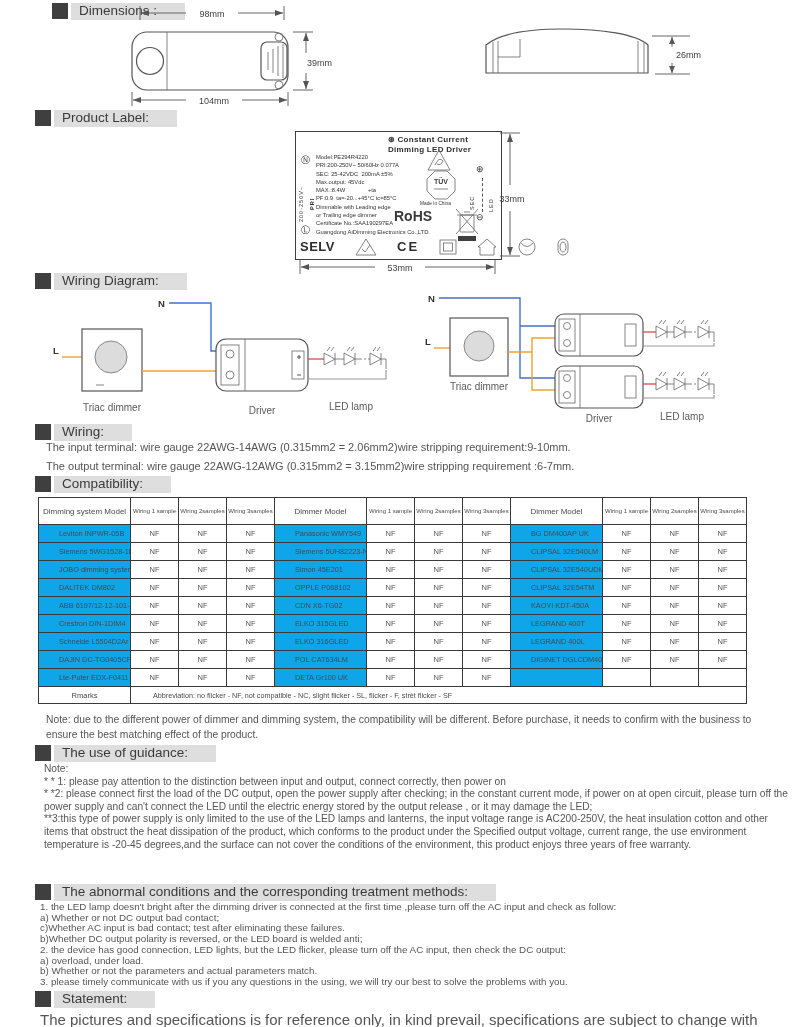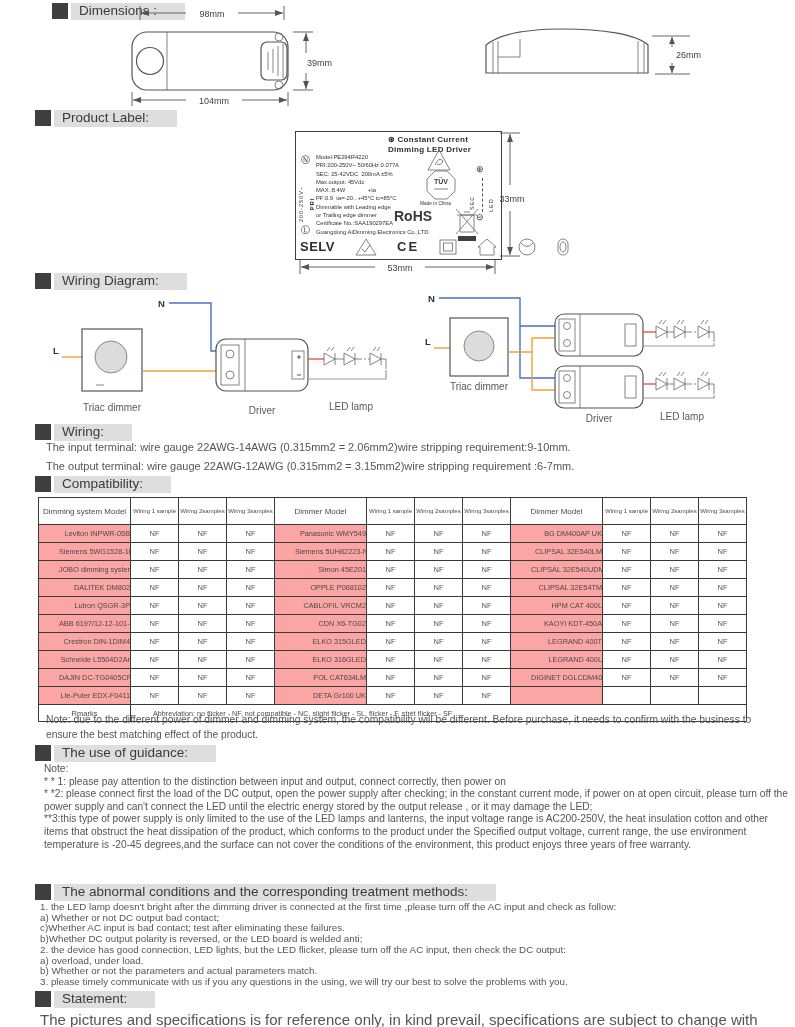--- a/index.html
+++ b/index.html
@@ -45,21 +45,21 @@
   .wiring-lines{position:absolute;left:46px;top:438px;width:730px;font-size:11px;
                 line-height:19px;color:#555;}
   
   table.compat{position:absolute;left:38px;top:497px;border-collapse:collapse;table-layout:fixed;
                width:708px;}
   .compat th,.compat td{border:1px solid #3a3a3a;overflow:hidden;white-space:nowrap;padding:0;}
   .compat thead th{height:26px;font-weight:normal;font-size:6px;color:#4a4a4a;text-align:center;}
   .compat thead th.c-model{font-size:8px;}
   .compat thead th:first-child{text-align:left;padding-left:4px;}
   .compat tbody td{height:17px;font-size:7.5px;text-align:center;color:#555;}
-  .compat td.m-cell{background:#fca5a5;text-align:right;padding-left:20px;font-size:7.3px;color:#4a4a4a;}
+  .compat td.m-cell{background:#0ea5e9;text-align:left;padding-left:20px;font-size:7.3px;color:#4a4a4a;}
   .compat tfoot td{height:16px;font-size:7.5px;color:#4a4a4a;}
   .compat td.r-label{text-align:center;}
   .compat td.r-text{text-align:left;padding-left:22px;font-size:7.2px;margin-left:25px;}
   .compat-note{position:absolute;left:46px;top:712px;width:714px;font-size:10.3px;
                line-height:15px;color:#555;}
   
   .guide-block{position:absolute;left:44px;top:763px;width:748px;font-size:10.2px;
                line-height:12.6px;color:#555;}
   .abn-block{position:absolute;left:40px;top:902px;width:752px;font-size:9.8px;
              line-height:10.7px;color:#555;}
@@ -428,34 +428,20 @@
         <td class="m-cell">OPPLE P068102</td>
         <td class="nf-cell">NF</td>
         <td class="nf-cell">NF</td>
         <td class="nf-cell">NF</td>
         <td class="m-cell">CLIPSAL 32E54TM</td>
         <td class="nf-cell">NF</td>
         <td class="nf-cell">NF</td>
         <td class="nf-cell">NF</td>
       </tr>
       <tr>
-        <td class="m-cell">Lutron QSGR-3P</td>
-        <td class="nf-cell">NF</td>
-        <td class="nf-cell">NF</td>
-        <td class="nf-cell">NF</td>
-        <td class="m-cell">CABLOFIL VRCM2</td>
-        <td class="nf-cell">NF</td>
-        <td class="nf-cell">NF</td>
-        <td class="nf-cell">NF</td>
-        <td class="m-cell">HPM CAT 400L</td>
-        <td class="nf-cell">NF</td>
-        <td class="nf-cell">NF</td>
-        <td class="nf-cell">NF</td>
-      </tr>
-      <tr>
         <td class="m-cell">ABB 6197/12-12-101-500</td>
         <td class="nf-cell">NF</td>
         <td class="nf-cell">NF</td>
         <td class="nf-cell">NF</td>
         <td class="m-cell">CDN X6-TG02</td>
         <td class="nf-cell">NF</td>
         <td class="nf-cell">NF</td>
         <td class="nf-cell">NF</td>
         <td class="m-cell">KAOYI KDT-450A</td>
         <td class="nf-cell">NF</td>

